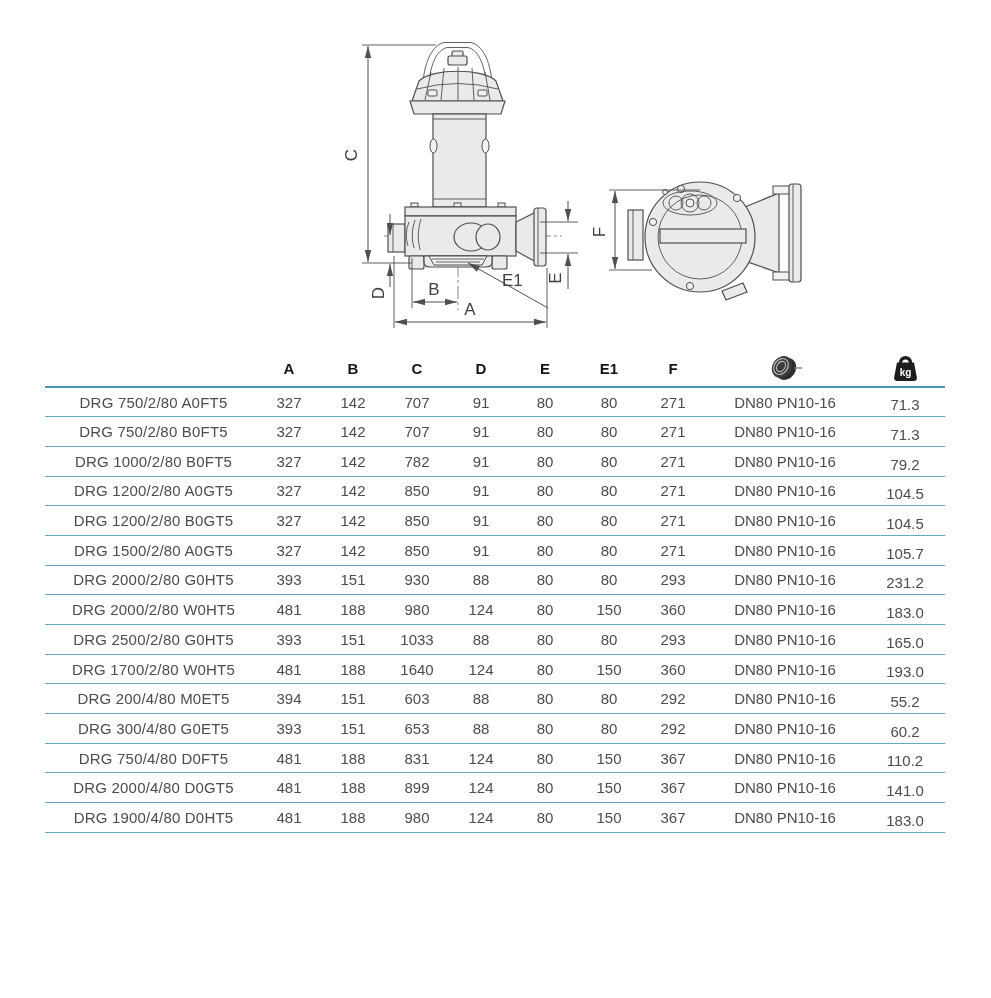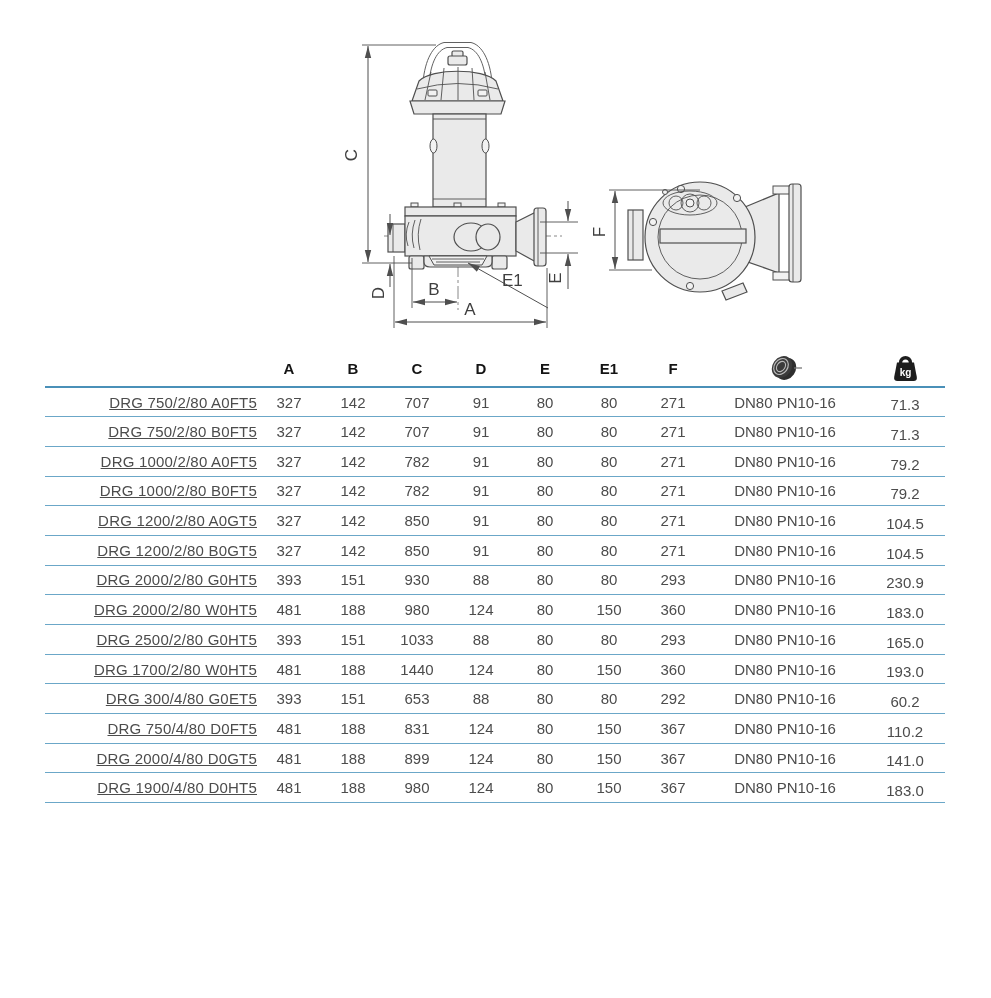--- a/index.html
+++ b/index.html
@@ -4,21 +4,21 @@
 <style>
   html,body{margin:0;padding:0;background:#ffffff;}
   body{width:991px;height:998px;font-family:"Liberation Sans",sans-serif;overflow:hidden;}
   .drawing-wrap{position:relative;width:991px;height:348px;}
   .drawing-wrap svg{display:block;}
   .table-wrap{margin:2px 0 0 45px;}
   table{border-collapse:collapse;width:900px;table-layout:fixed;font-size:15px;color:#4c4c4c;}
   thead th{font-size:15px;font-weight:bold;color:#141414;height:36px;text-align:center;vertical-align:middle;padding:0;border-bottom:2px solid #4a90b8;}
   thead th.model-h{text-align:left;}
   tbody td{height:29.7px;box-sizing:border-box;text-align:center;vertical-align:middle;padding:0;border-bottom:1.5px solid #6ba7c8;white-space:nowrap;}
-  tbody td.model{text-align:right;padding-left:5px;letter-spacing:0.2px;text-decoration:underline;}
+  tbody td.model{text-align:center;padding-left:5px;letter-spacing:0.2px;}
   tbody td.weight{vertical-align:bottom;padding-bottom:3px;}
   th svg{vertical-align:middle;}
   .dim-label{font-size:17px;fill:#3f3f3f;}
   .outline{fill:#eaeaea;stroke:#4f4f4f;stroke-width:1.2;}
   .outline-light{fill:#f2f2f2;stroke:#4f4f4f;stroke-width:1;}
   .thin{stroke:#4f4f4f;stroke-width:0.9;fill:none;}
   .dim{stroke:#4f4f4f;stroke-width:1;fill:none;}
   .ext{stroke:#4f4f4f;stroke-width:0.9;fill:none;}
   .cline{stroke:#6a6a6a;stroke-width:0.8;fill:none;stroke-dasharray:13 3 3 3;}
 </style>
@@ -223,44 +223,32 @@
           <td>142</td>
           <td>707</td>
           <td>91</td>
           <td>80</td>
           <td>80</td>
           <td>271</td>
           <td>DN80 PN10-16</td>
           <td class="weight">71.3</td>
         </tr>
         <tr>
-          <td class="model">DRG 1000/2/80 A0FT5</td>
+          <td class="model">DRG 1000/2/80 B0FT5</td>
           <td>327</td>
           <td>142</td>
           <td>782</td>
           <td>91</td>
           <td>80</td>
           <td>80</td>
           <td>271</td>
           <td>DN80 PN10-16</td>
           <td class="weight">79.2</td>
         </tr>
         <tr>
-          <td class="model">DRG 1000/2/80 B0FT5</td>
-          <td>327</td>
-          <td>142</td>
-          <td>782</td>
-          <td>91</td>
-          <td>80</td>
-          <td>80</td>
-          <td>271</td>
-          <td>DN80 PN10-16</td>
-          <td class="weight">79.2</td>
-        </tr>
-        <tr>
           <td class="model">DRG 1200/2/80 A0GT5</td>
           <td>327</td>
           <td>142</td>
           <td>850</td>
           <td>91</td>
           <td>80</td>
           <td>80</td>
           <td>271</td>
           <td>DN80 PN10-16</td>
           <td class="weight">104.5</td>
@@ -269,32 +257,44 @@
           <td class="model">DRG 1200/2/80 B0GT5</td>
           <td>327</td>
           <td>142</td>
           <td>850</td>
           <td>91</td>
           <td>80</td>
           <td>80</td>
           <td>271</td>
           <td>DN80 PN10-16</td>
           <td class="weight">104.5</td>
+        </tr>
+        <tr>
+          <td class="model">DRG 1500/2/80 A0GT5</td>
+          <td>327</td>
+          <td>142</td>
+          <td>850</td>
+          <td>91</td>
+          <td>80</td>
+          <td>80</td>
+          <td>271</td>
+          <td>DN80 PN10-16</td>
+          <td class="weight">105.7</td>
         </tr>
         <tr>
           <td class="model">DRG 2000/2/80 G0HT5</td>
           <td>393</td>
           <td>151</td>
           <td>930</td>
           <td>88</td>
           <td>80</td>
           <td>80</td>
           <td>293</td>
           <td>DN80 PN10-16</td>
-          <td class="weight">230.9</td>
+          <td class="weight">231.2</td>
         </tr>
         <tr>
           <td class="model">DRG 2000/2/80 W0HT5</td>
           <td>481</td>
           <td>188</td>
           <td>980</td>
           <td>124</td>
           <td>80</td>
           <td>150</td>
           <td>360</td>
@@ -310,27 +310,39 @@
           <td>80</td>
           <td>80</td>
           <td>293</td>
           <td>DN80 PN10-16</td>
           <td class="weight">165.0</td>
         </tr>
         <tr>
           <td class="model">DRG 1700/2/80 W0HT5</td>
           <td>481</td>
           <td>188</td>
-          <td>1440</td>
+          <td>1640</td>
           <td>124</td>
           <td>80</td>
           <td>150</td>
           <td>360</td>
           <td>DN80 PN10-16</td>
           <td class="weight">193.0</td>
+        </tr>
+        <tr>
+          <td class="model">DRG 200/4/80 M0ET5</td>
+          <td>394</td>
+          <td>151</td>
+          <td>603</td>
+          <td>88</td>
+          <td>80</td>
+          <td>80</td>
+          <td>292</td>
+          <td>DN80 PN10-16</td>
+          <td class="weight">55.2</td>
         </tr>
         <tr>
           <td class="model">DRG 300/4/80 G0ET5</td>
           <td>393</td>
           <td>151</td>
           <td>653</td>
           <td>88</td>
           <td>80</td>
           <td>80</td>
           <td>292</td>

